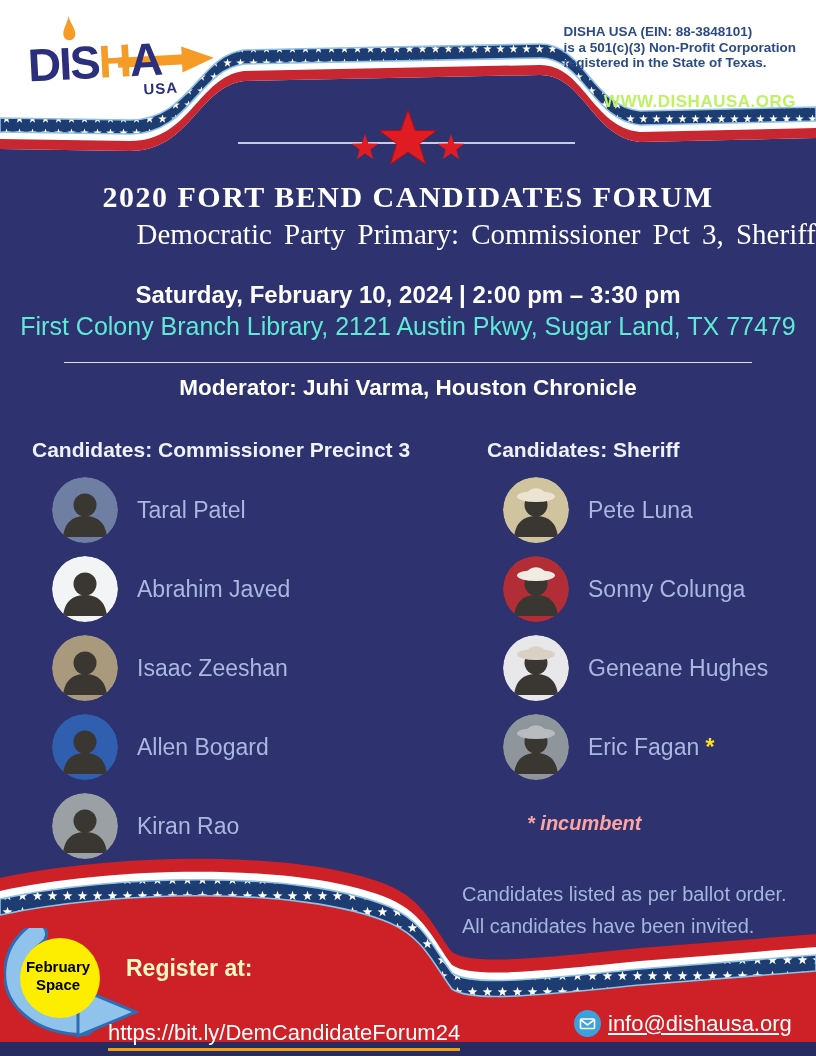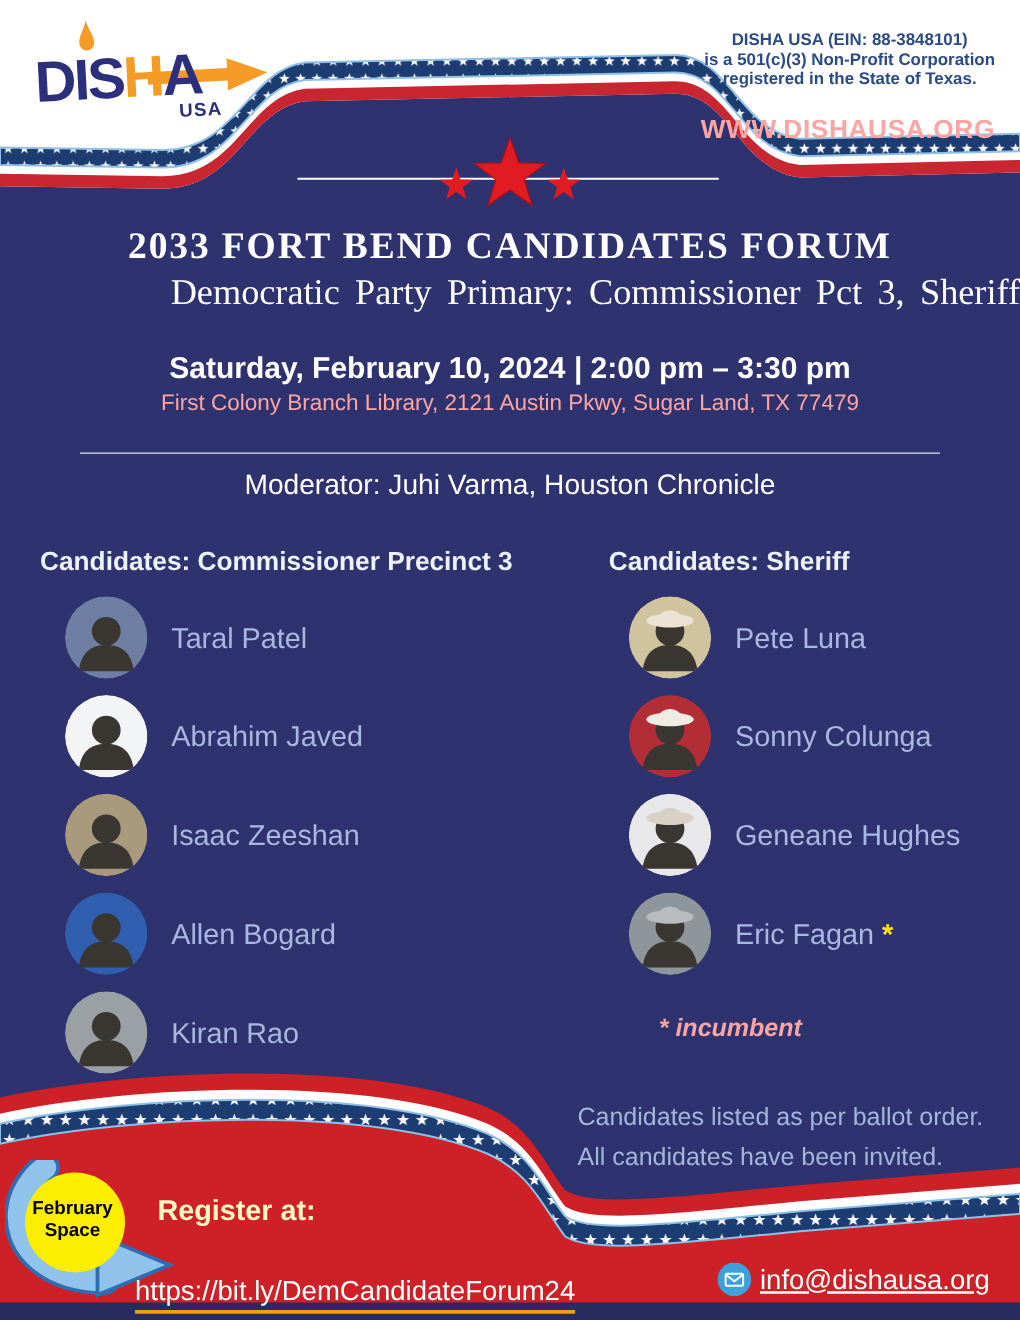--- a/index.html
+++ b/index.html
@@ -8,33 +8,33 @@
   svg{display:block;}
   .abs{position:absolute;}
 
   
   .logo{left:20px;top:16px;width:190px;height:96px;transform:rotate(-3deg);}
   .logo-text{font-weight:bold;font-size:46px;letter-spacing:-2px;line-height:46px;position:absolute;left:8px;top:22px;}
   .lg-navy{color:#2b2f7c;} .lg-orange{color:#f59b26;}
   .logo-usa{position:absolute;left:122px;top:66px;font-weight:bold;font-size:15px;color:#2b2f7c;letter-spacing:1px;}
   .logo-arrow{position:absolute;left:98px;top:34px;}
   .logo-flame{position:absolute;left:44px;top:-2px;}
-  .org-info{right:20px;top:24px;text-align:center;color:#2a4b87;font-size:13.5px;line-height:15.5px;font-weight:bold;}
-  .website{right:20px;top:92px;text-align:center;color:#fca5a5;font-size:21px;font-weight:bold;letter-spacing:.5px;}
+  .org-info{right:20px;top:24px;text-align:left;color:#2a4b87;font-size:13.5px;line-height:15.5px;font-weight:bold;}
+  .website{right:20px;top:92px;text-align:center;color:#bef264;font-size:17px;font-weight:bold;letter-spacing:.5px;}
 
   
   .star-divider{left:0;top:100px;}
   .title{left:0;top:180px;width:816px;text-align:center;color:#fff;
          font-family:"Liberation Serif",serif;font-weight:bold;font-size:30px;letter-spacing:1.5px;}
   .subtitle{left:0;top:218px;width:816px;text-align:right;color:#fff;
          font-family:"Liberation Serif",serif;font-size:29px;word-spacing:5px;}
   .datetime{left:0;top:281px;width:816px;text-align:center;color:#fff;font-weight:bold;font-size:24px;}
-  .location{left:0;top:312px;width:816px;text-align:center;color:#fca5a5;font-size:18px;}
+  .location{left:0;top:312px;width:816px;text-align:center;color:#5eead4;font-size:25px;}
   .divider{left:64px;top:362px;width:688px;height:1px;background:rgba(255,255,255,.85);}
-  .moderator{left:0;top:375px;width:816px;text-align:center;color:#fff;font-weight:normal;font-size:22.5px;}
+  .moderator{left:0;top:375px;width:816px;text-align:center;color:#fff;font-weight:bold;font-size:22.5px;}
 
   
   .col-heading{color:#eef2fa;font-weight:bold;font-size:21px;}
   .heading-left{left:32px;top:438px;}
   .heading-right{left:487px;top:438px;}
   .cand-col{display:flex;flex-direction:column;gap:13px;}
   .col-left{left:52px;top:477px;}
   .col-right{left:503px;top:477px;}
   .cand-row{display:flex;align-items:center;gap:19px;height:66px;}
   .cand-name{color:#aab8e0;font-size:23px;white-space:nowrap;}
@@ -89,21 +89,21 @@
   </div>
   <div class="abs website">WWW.DISHAUSA.ORG</div>
 
   <svg class="abs star-divider" width="816" height="72" viewBox="0 0 816 72">
     <line x1="238" y1="43" x2="575" y2="43" stroke="#ffffff" stroke-width="1.6"></line>
     <polygon points="365,34 368.3,43.5 378.3,43.7 370.3,49.7 373.2,59.3 365,53.6 356.8,59.3 359.7,49.7 351.7,43.7 361.7,43.5" fill="#e11b22"></polygon>
     <polygon points="408,10 415.1,30.3 436.5,30.7 419.4,43.7 425.6,64.3 408,52 390.4,64.3 396.6,43.7 379.5,30.7 400.9,30.3" fill="#e11b22" stroke="#a8101a" stroke-width="1"></polygon>
     <polygon points="451,34 454.3,43.5 464.3,43.7 456.3,49.7 459.2,59.3 451,53.6 442.8,59.3 445.7,49.7 437.7,43.7 447.7,43.5" fill="#e11b22"></polygon>
   </svg>
 
-  <div class="abs title">2033 FORT BEND CANDIDATES FORUM</div>
+  <div class="abs title">2020 FORT BEND CANDIDATES FORUM</div>
   <div class="abs subtitle">Democratic Party Primary: Commissioner Pct 3, Sheriff</div>
   <div class="abs datetime">Saturday, February 10, 2024   |   2:00 pm – 3:30 pm</div>
   <div class="abs location">First Colony Branch Library,  2121 Austin Pkwy, Sugar Land, TX 77479</div>
   <div class="abs divider"></div>
   <div class="abs moderator">Moderator: Juhi Varma, Houston Chronicle</div>
 
   <div class="abs col-heading heading-left">Candidates: Commissioner Precinct 3</div>
   <div class="abs col-heading heading-right">Candidates: Sheriff</div>
 
   <div class="abs cand-col col-left">

